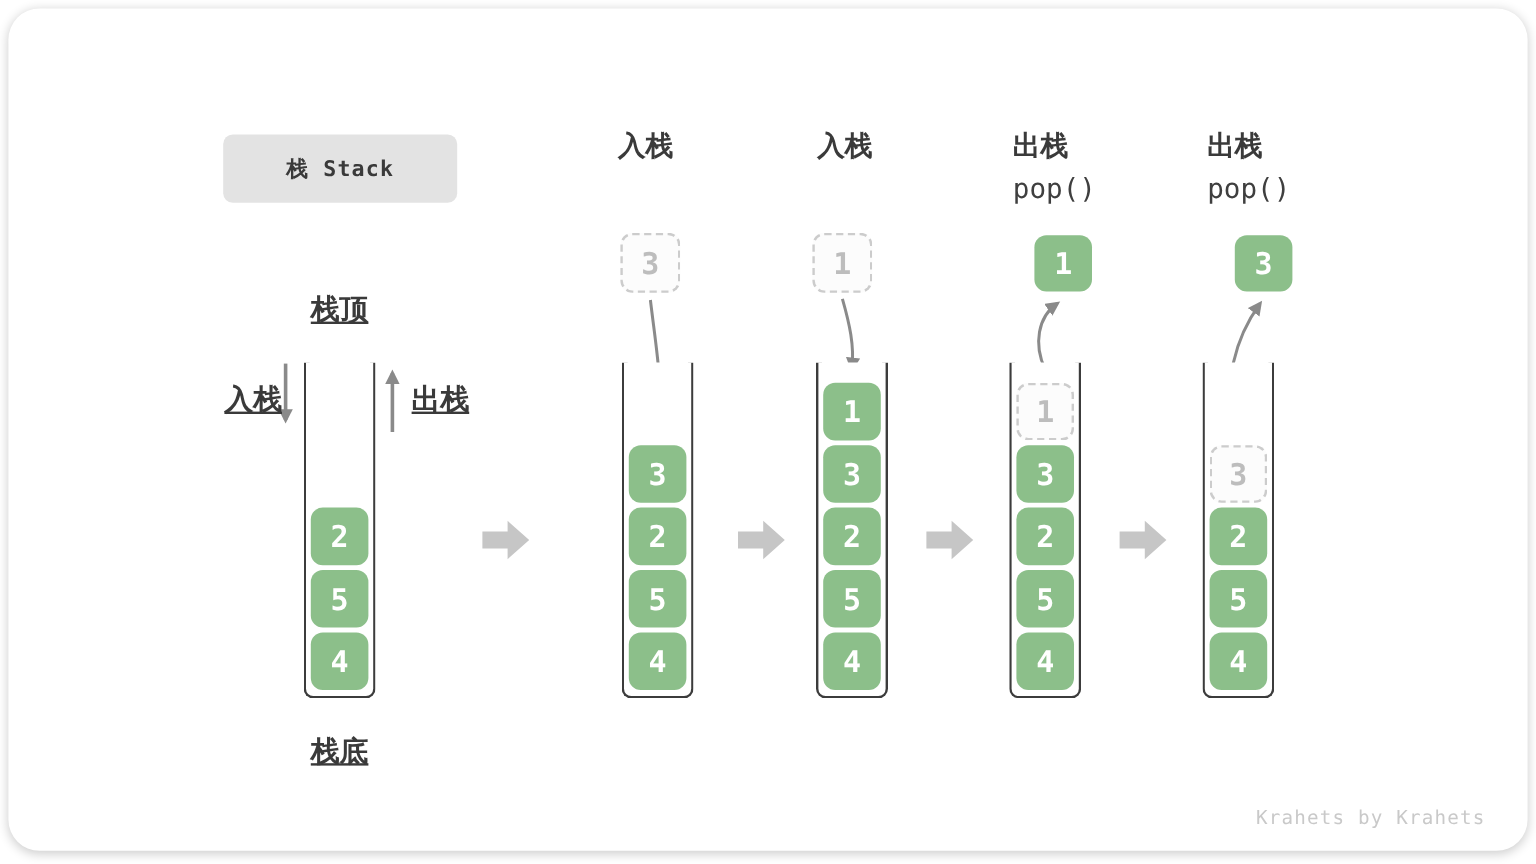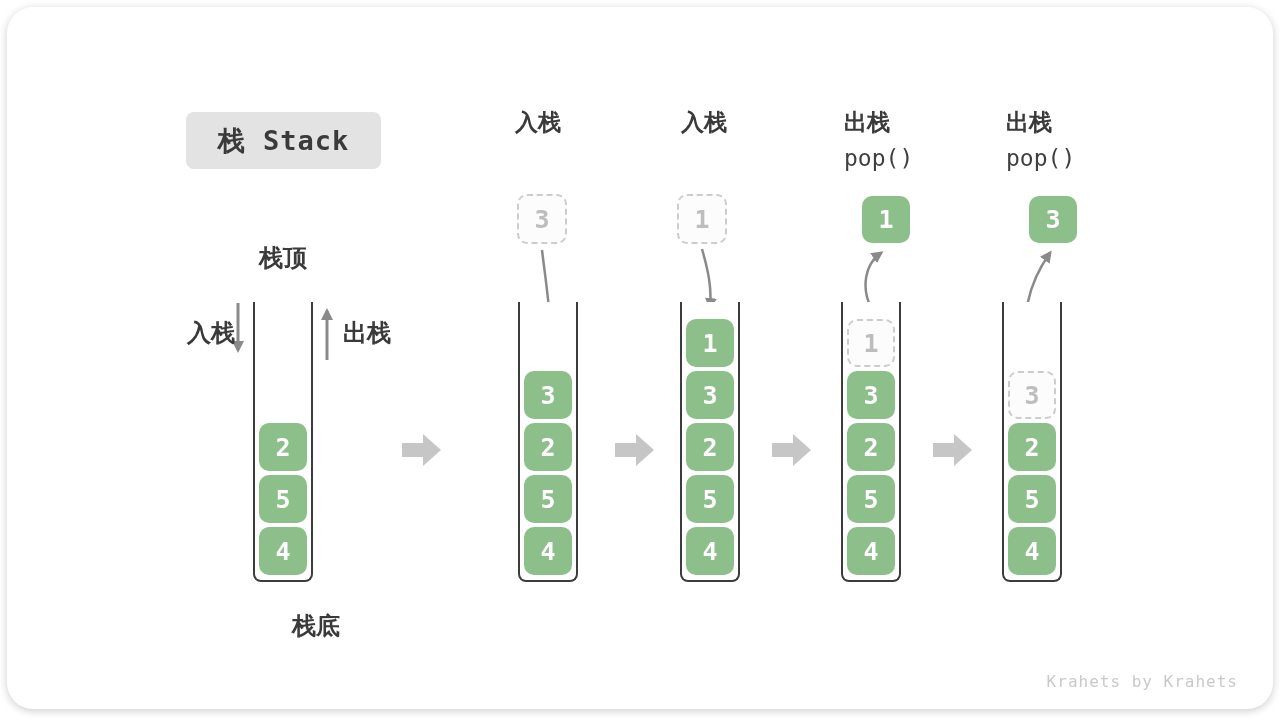--- a/index.html
+++ b/index.html
@@ -20,28 +20,29 @@
   .card{
     position:absolute;left:7px;top:7px;right:7px;bottom:11px;
     background:#ffffff;border-radius:26px;
     box-shadow:0 2px 9px rgba(0,0,0,0.20);
   }
   .title-badge{
     position:absolute;left:186px;top:112px;width:195px;height:57px;
     background:var(--badge-bg);border-radius:8px;
     display:flex;align-items:center;justify-content:center;
     font-family:"DejaVu Sans Mono","DejaVu Sans",monospace;
-    font-size:27px;font-weight:bold;color:var(--text-dark);letter-spacing:1px;
+    font-size:18px;font-weight:bold;color:var(--text-dark);letter-spacing:1px;
   }
   .cjk-label{
     position:absolute;font-size:24px;font-weight:bold;color:var(--text-dark);
     white-space:nowrap;
+    text-decoration:underline;
   }
   .lbl-stack-top{left:253px;top:242px;width:60px;text-align:center;}
-  .lbl-stack-bottom{left:253px;top:610px;width:60px;text-align:left;margin-left:39px;}
+  .lbl-stack-bottom{left:253px;top:610px;width:60px;text-align:center;}
   .lbl-push-side{left:187px;top:317px;}
   .lbl-pop-side{left:343px;top:317px;}
   .op-label{
     position:absolute;top:107px;width:140px;color:var(--text-dark);
   }
   .op-label .op-line1{font-size:23px;font-weight:bold;line-height:30px;}
   .op-label .op-line2{
     font-family:"DejaVu Sans Mono",monospace;font-size:23px;line-height:30px;
     margin-top:6px;color:#3f3f3f;
   }

